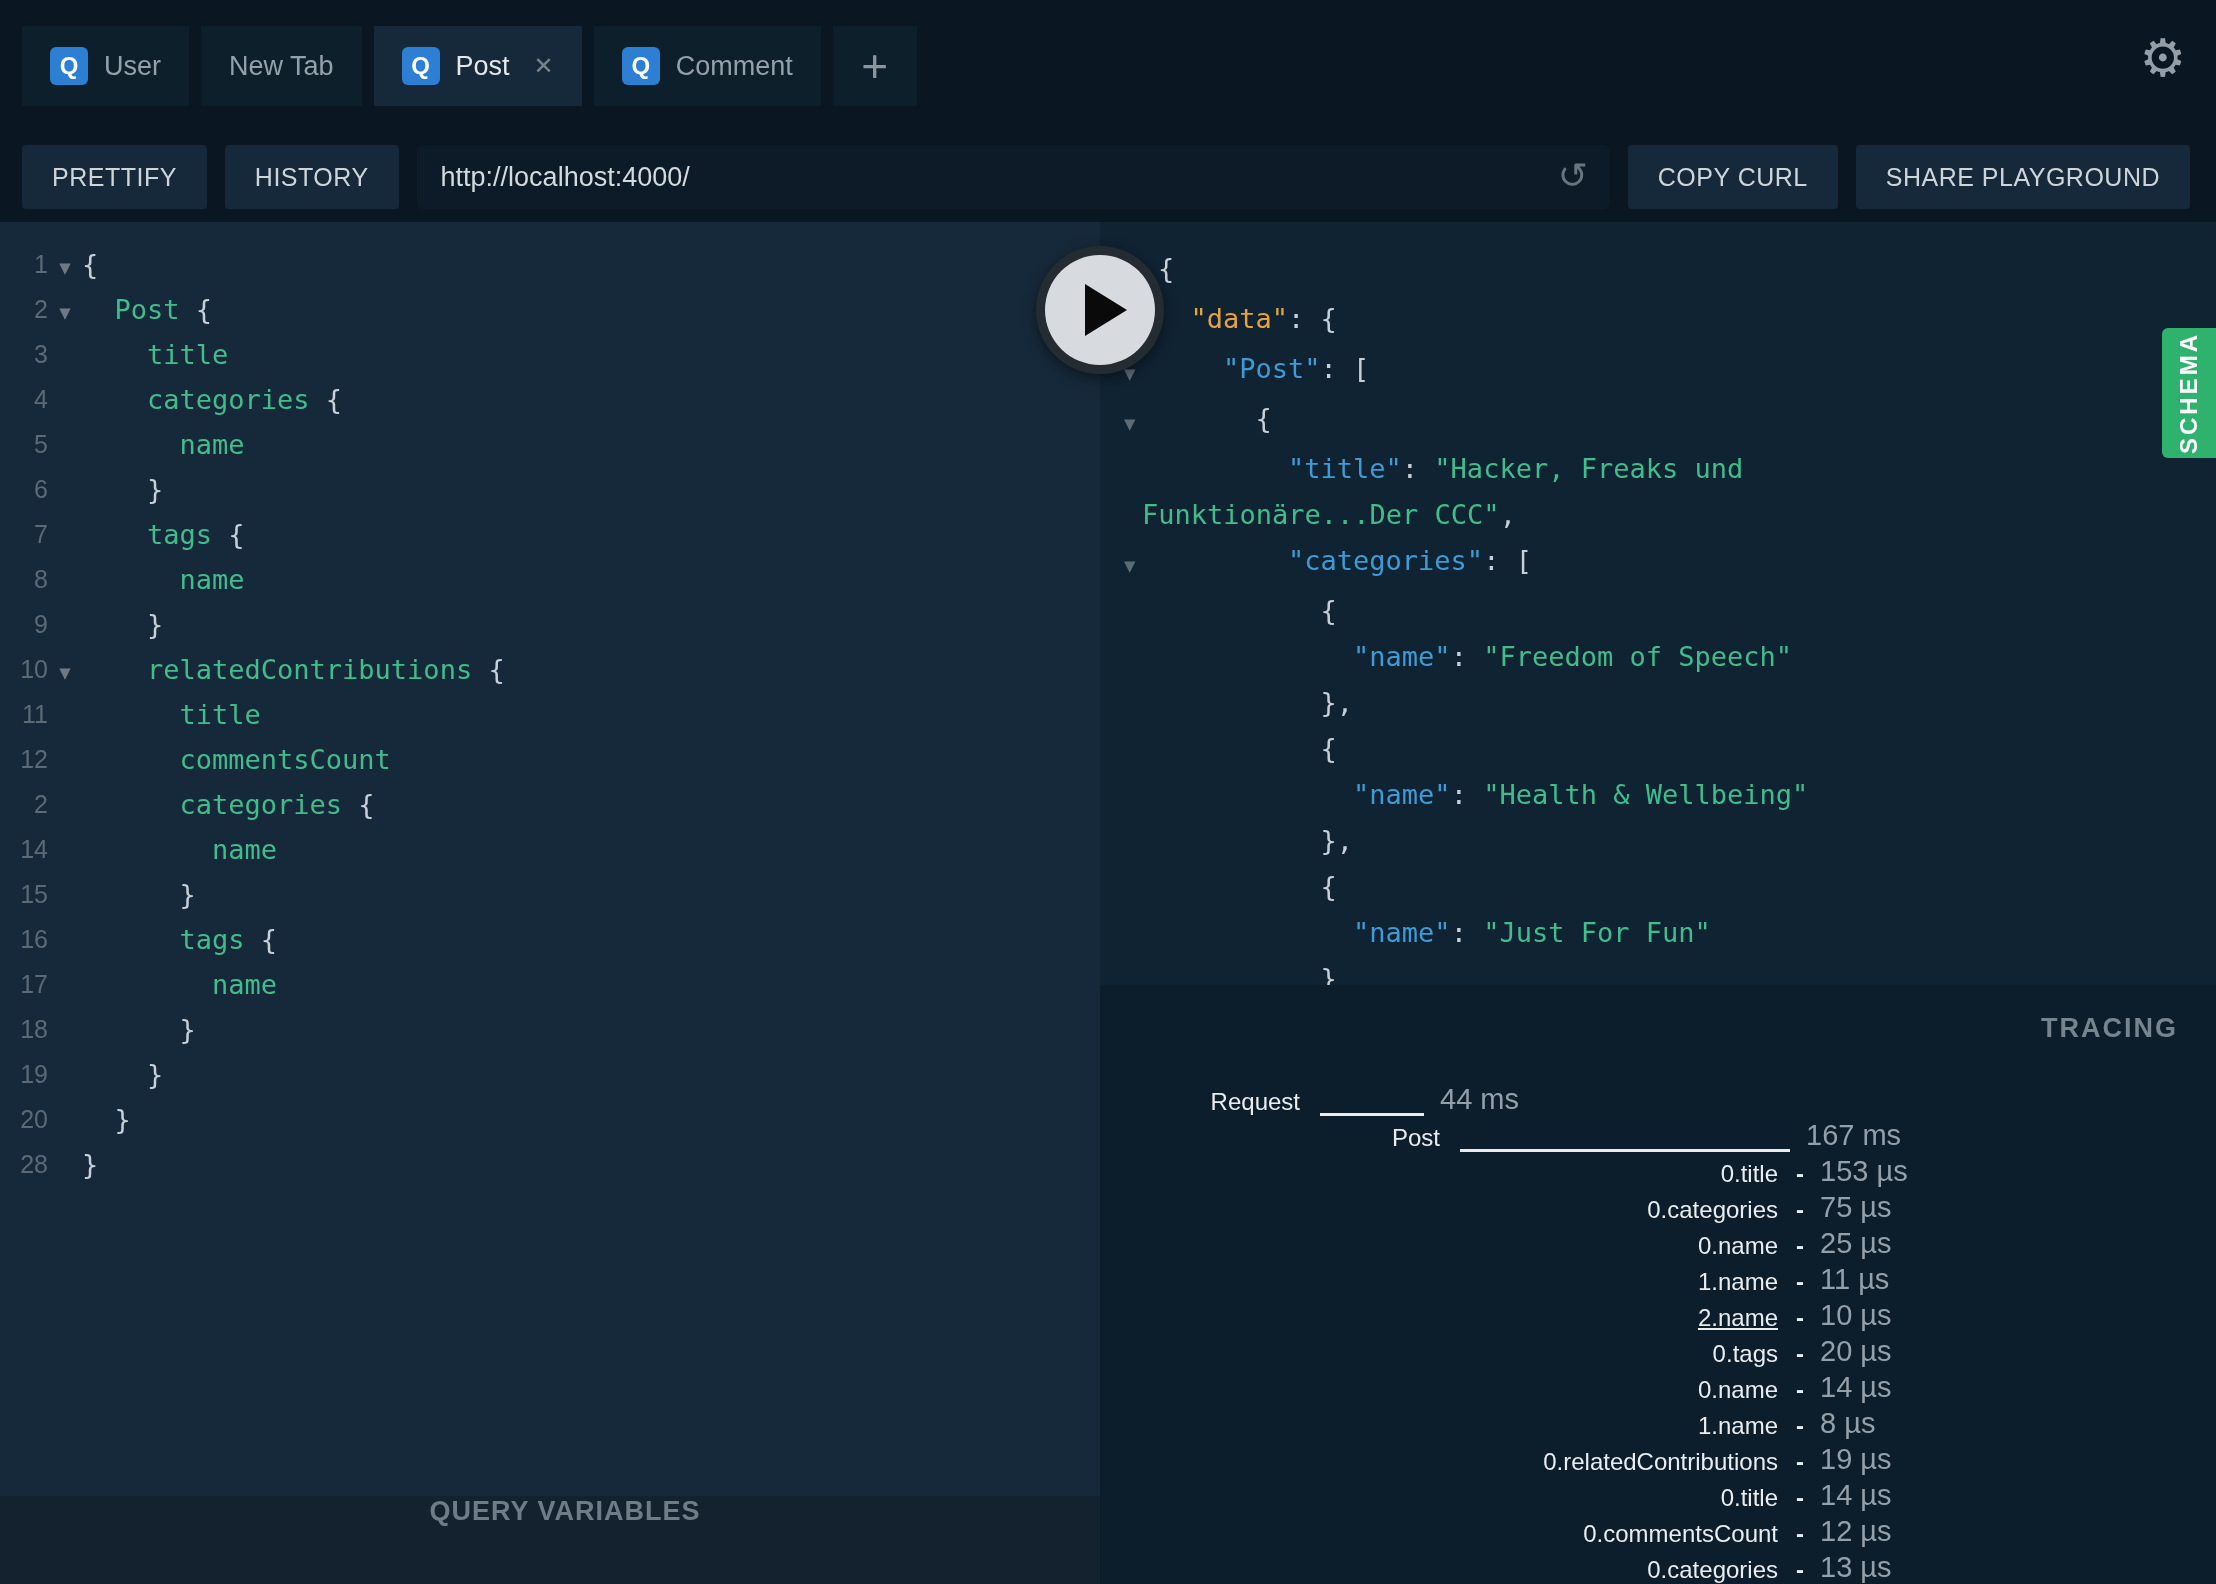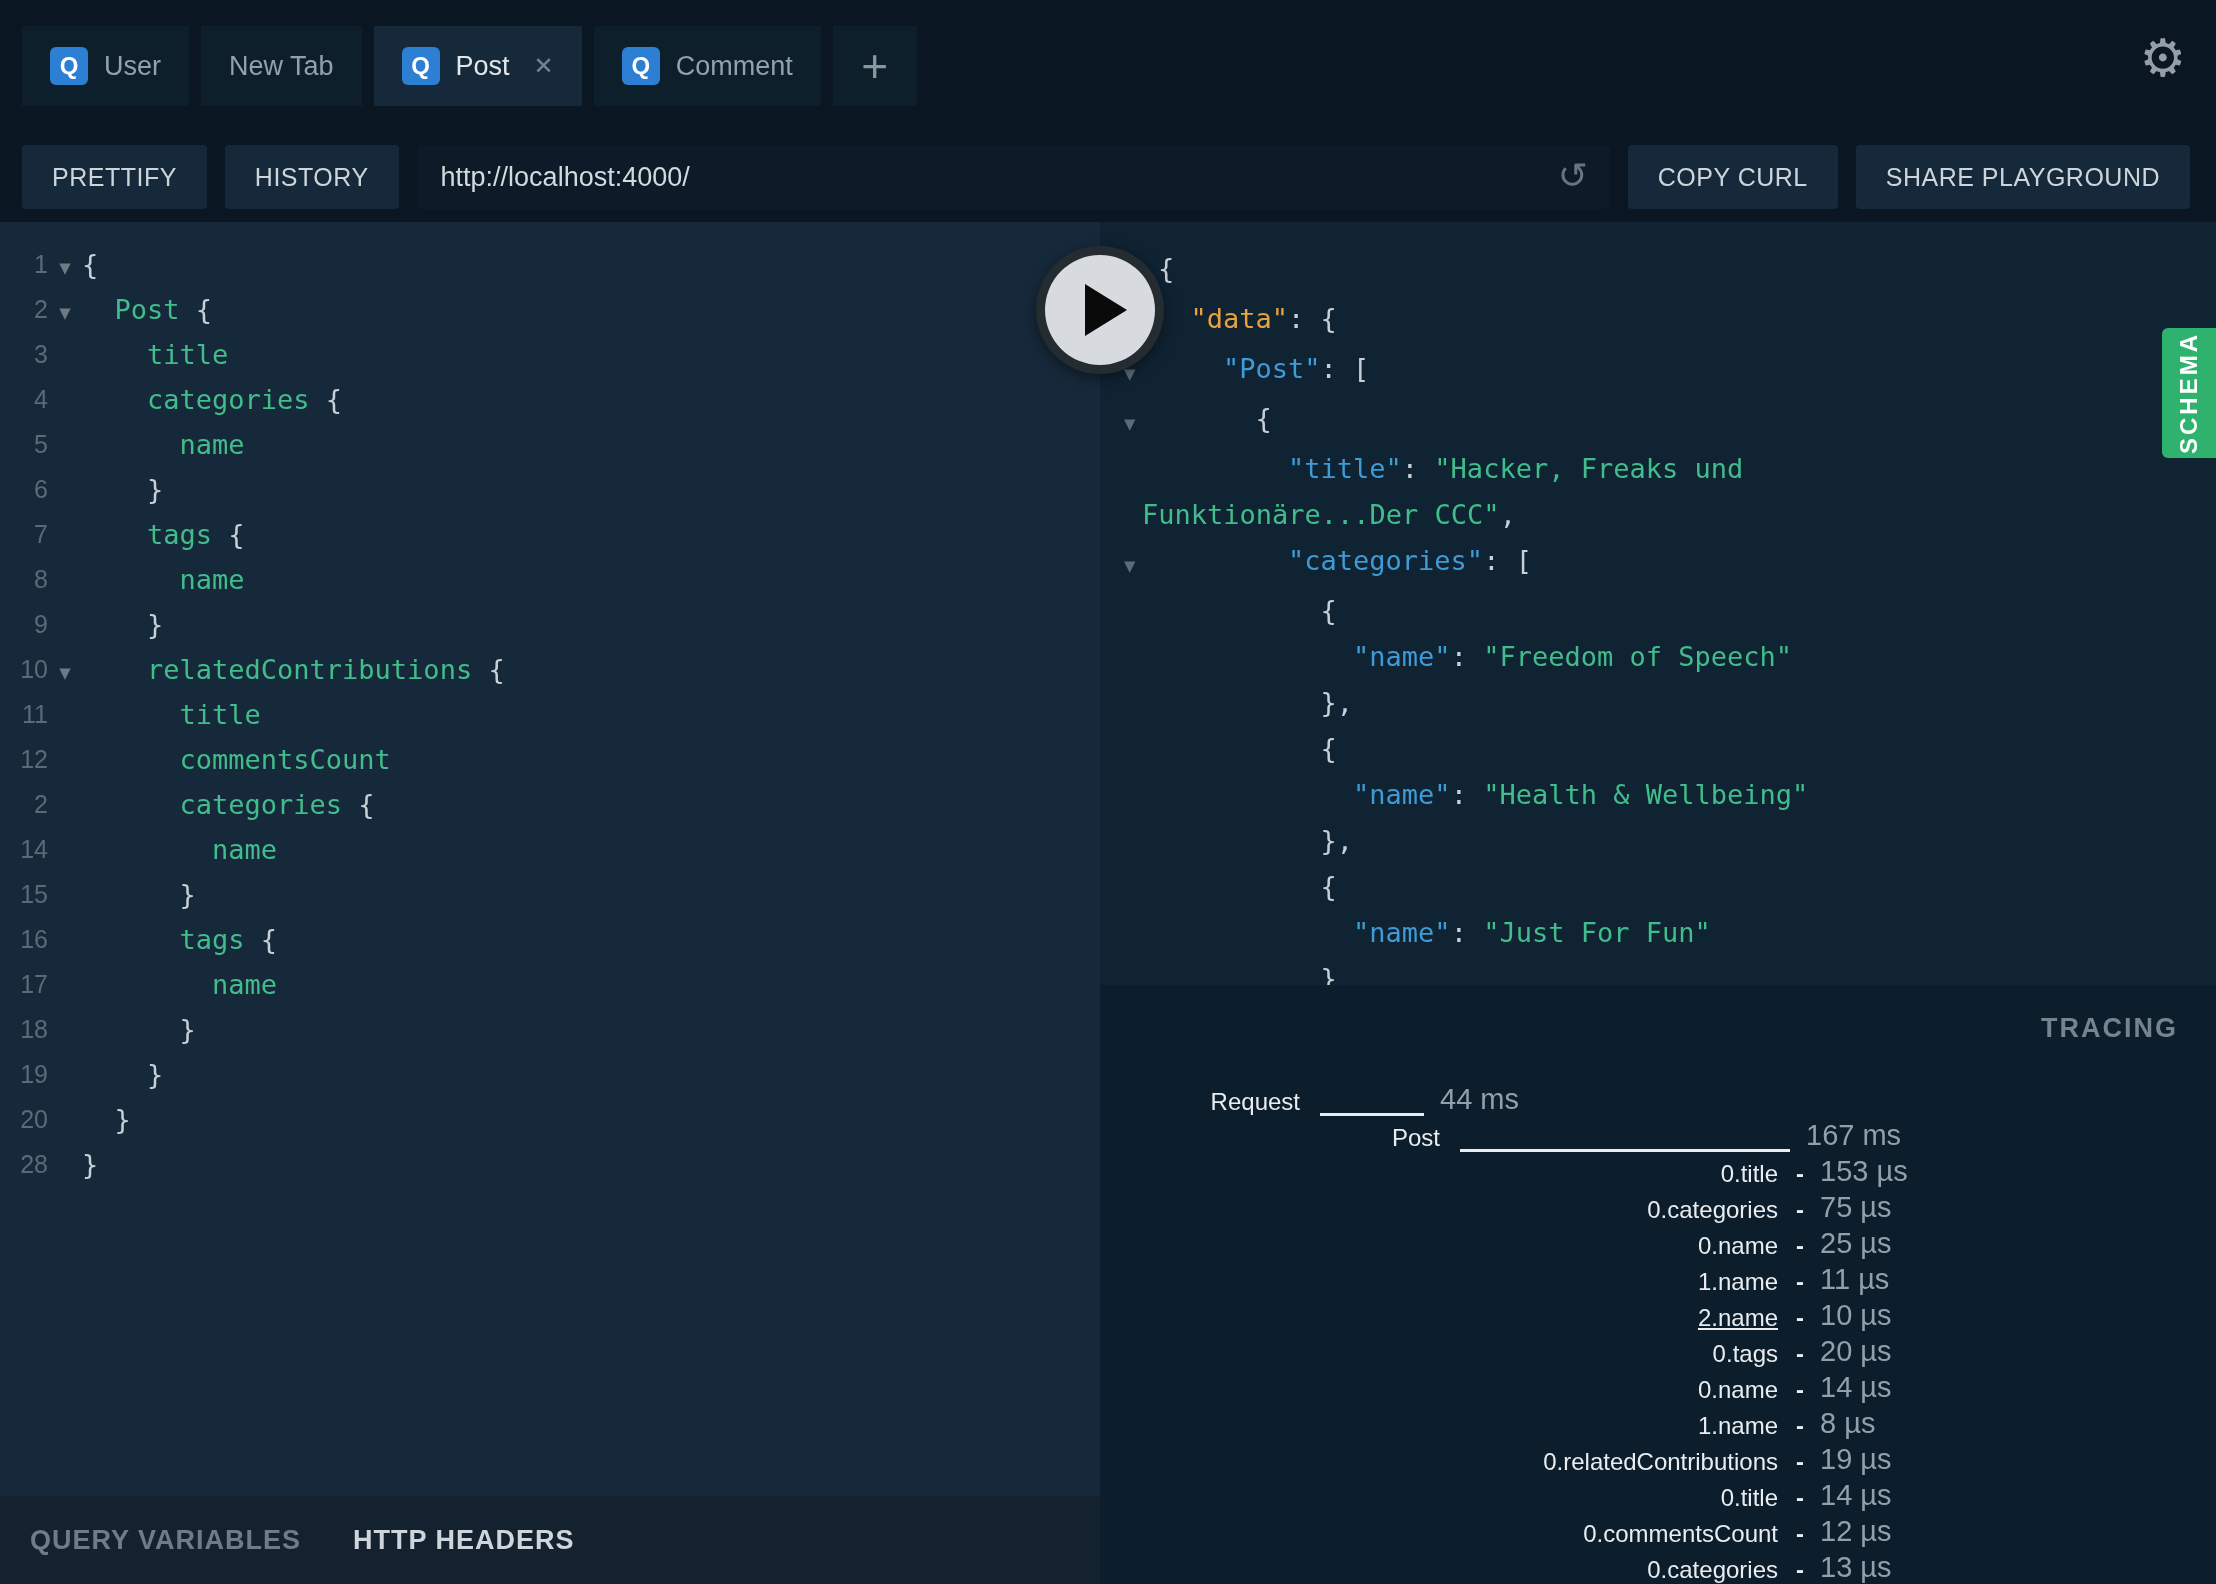--- a/index.html
+++ b/index.html
@@ -32,21 +32,21 @@
   .code-line { display:flex; height:45px; align-items:center; font-family:"DejaVu Sans Mono",monospace; font-size:27px; }
   .lnum { width:48px; text-align:right; color:#5b6a75; font-size:25px; flex-shrink:0; font-family:"Liberation Sans",sans-serif; }
   .fold-slot { width:34px; flex-shrink:0; color:#6d7a84; font-size:19px; text-align:center; padding-top:4px; }
   .line-text { white-space:pre; }
   .tok-punc { color:#c8d0d7; }
   .tok-field { color:#41bd8c; }
   .tok-key { color:#3e9bd6; }
   .tok-data { color:#e9a13e; }
   .tok-str { color:#41bd8c; }
 
-  .footer-bar { height:88px; flex-shrink:0; background:#13222e; display:flex; align-items:center; gap:52px; padding-left:30px; }
+  .footer-bar { height:88px; flex-shrink:0; background:#13222e; display:flex; align-items:center; gap:52px; padding-left:30px;flex-direction:column; }
   .footer-dim { color:#6e7c87; font-size:27px; font-weight:bold; letter-spacing:1px; cursor:pointer; }
   .footer-bright { color:#ced6db; font-size:27px; font-weight:bold; letter-spacing:1px; cursor:pointer; }
 
   .right-col { flex:1; display:flex; flex-direction:column; min-width:0; }
   .response-pane { height:763px; flex-shrink:0; background:#0f2333; padding:24px 0 0 14px; overflow:hidden; }
   .resp-line { display:flex; min-height:46px; line-height:46px; font-family:"DejaVu Sans Mono",monospace; font-size:27px; }
   .resp-fold { width:44px; flex-shrink:0; color:#5d6b76; font-size:19px; padding-left:10px; padding-top:4px; }
   .resp-text { white-space:pre-wrap; }
   .resp-text.outdent { margin-left:-16px; }
 

